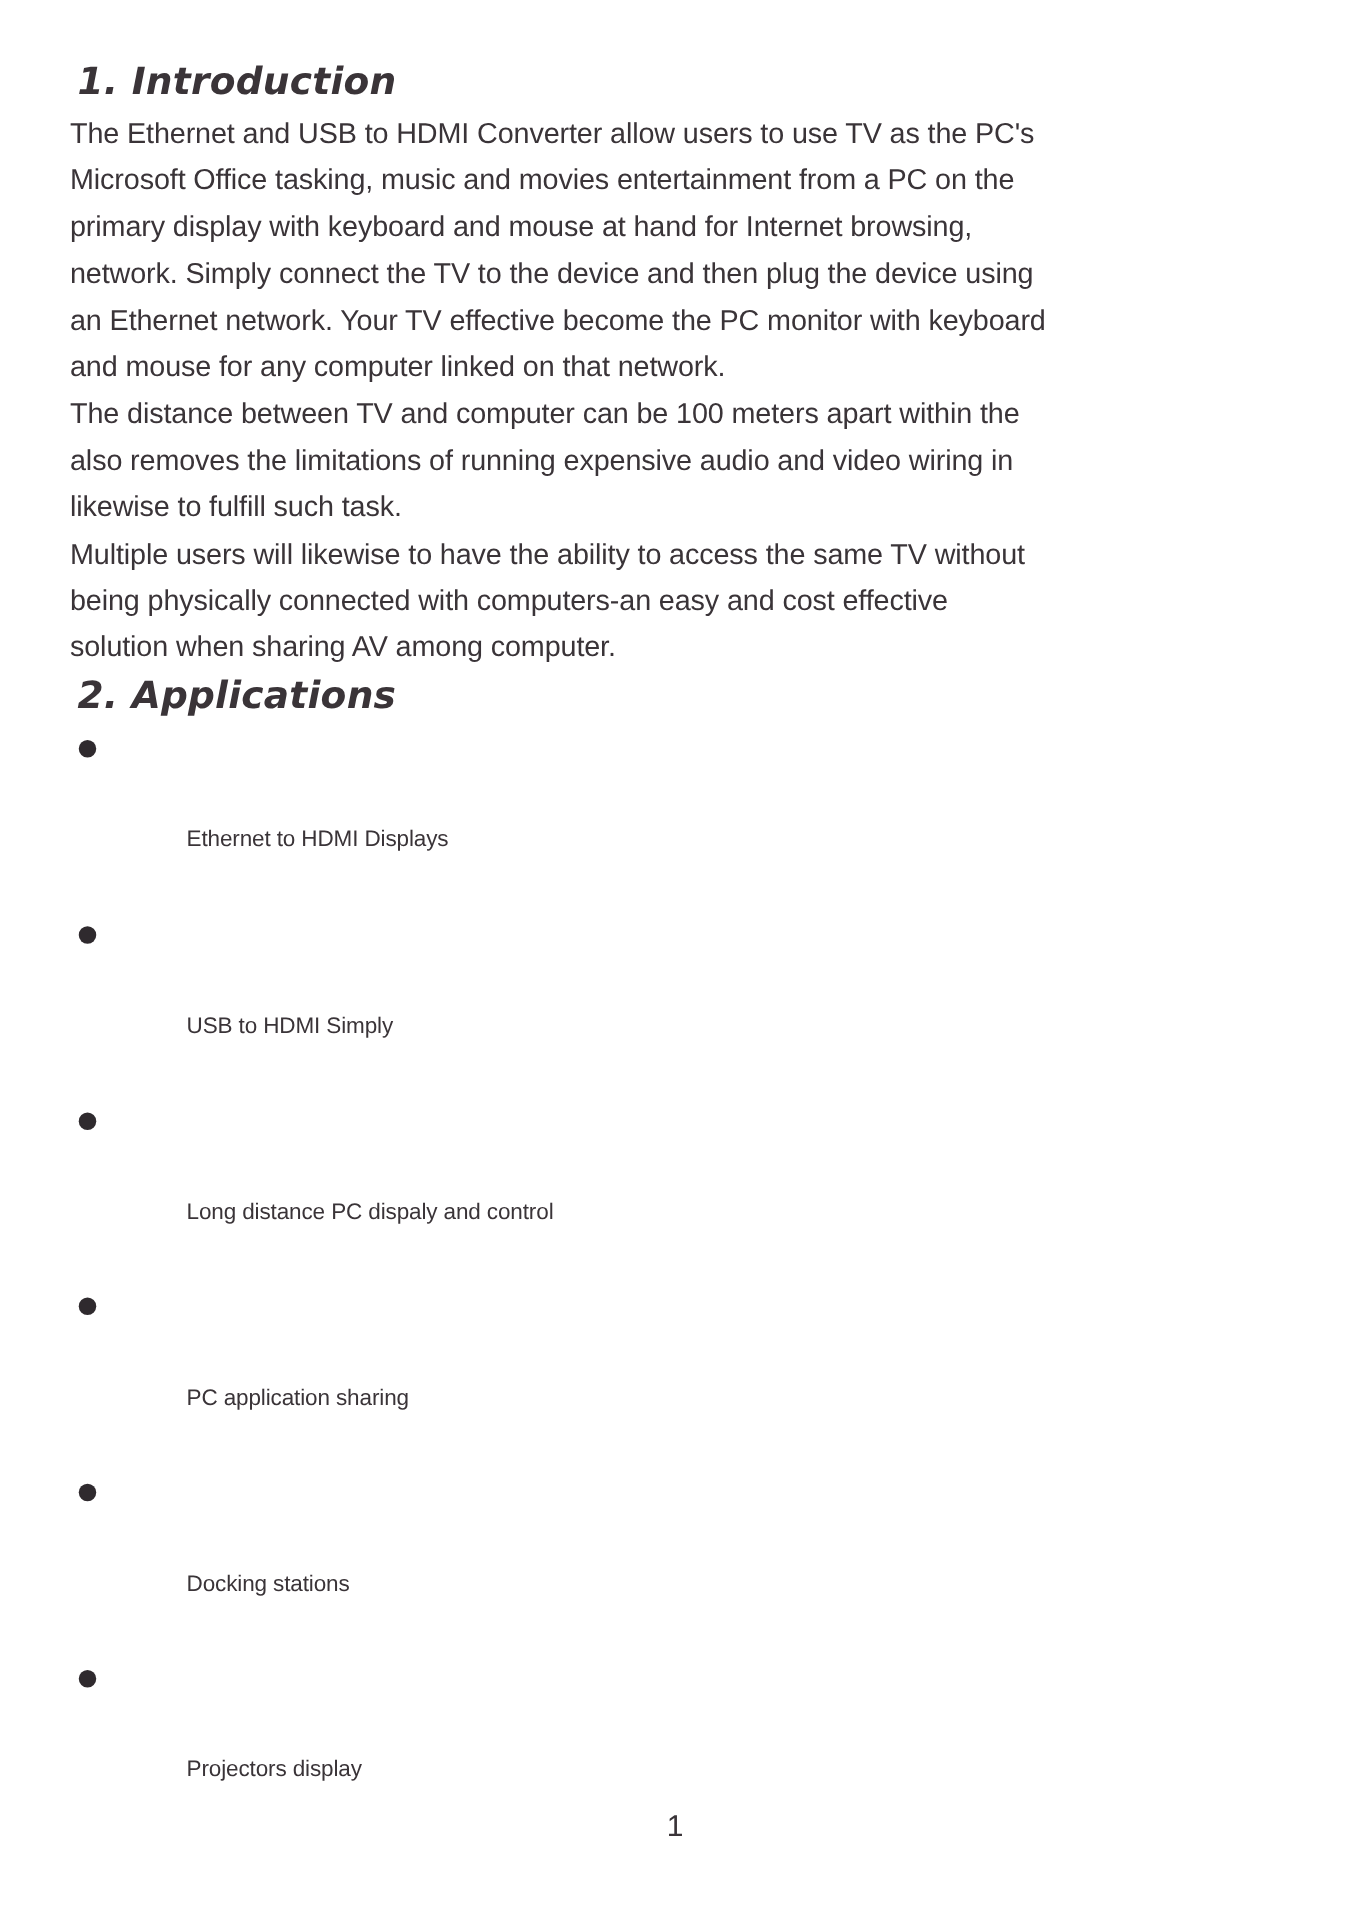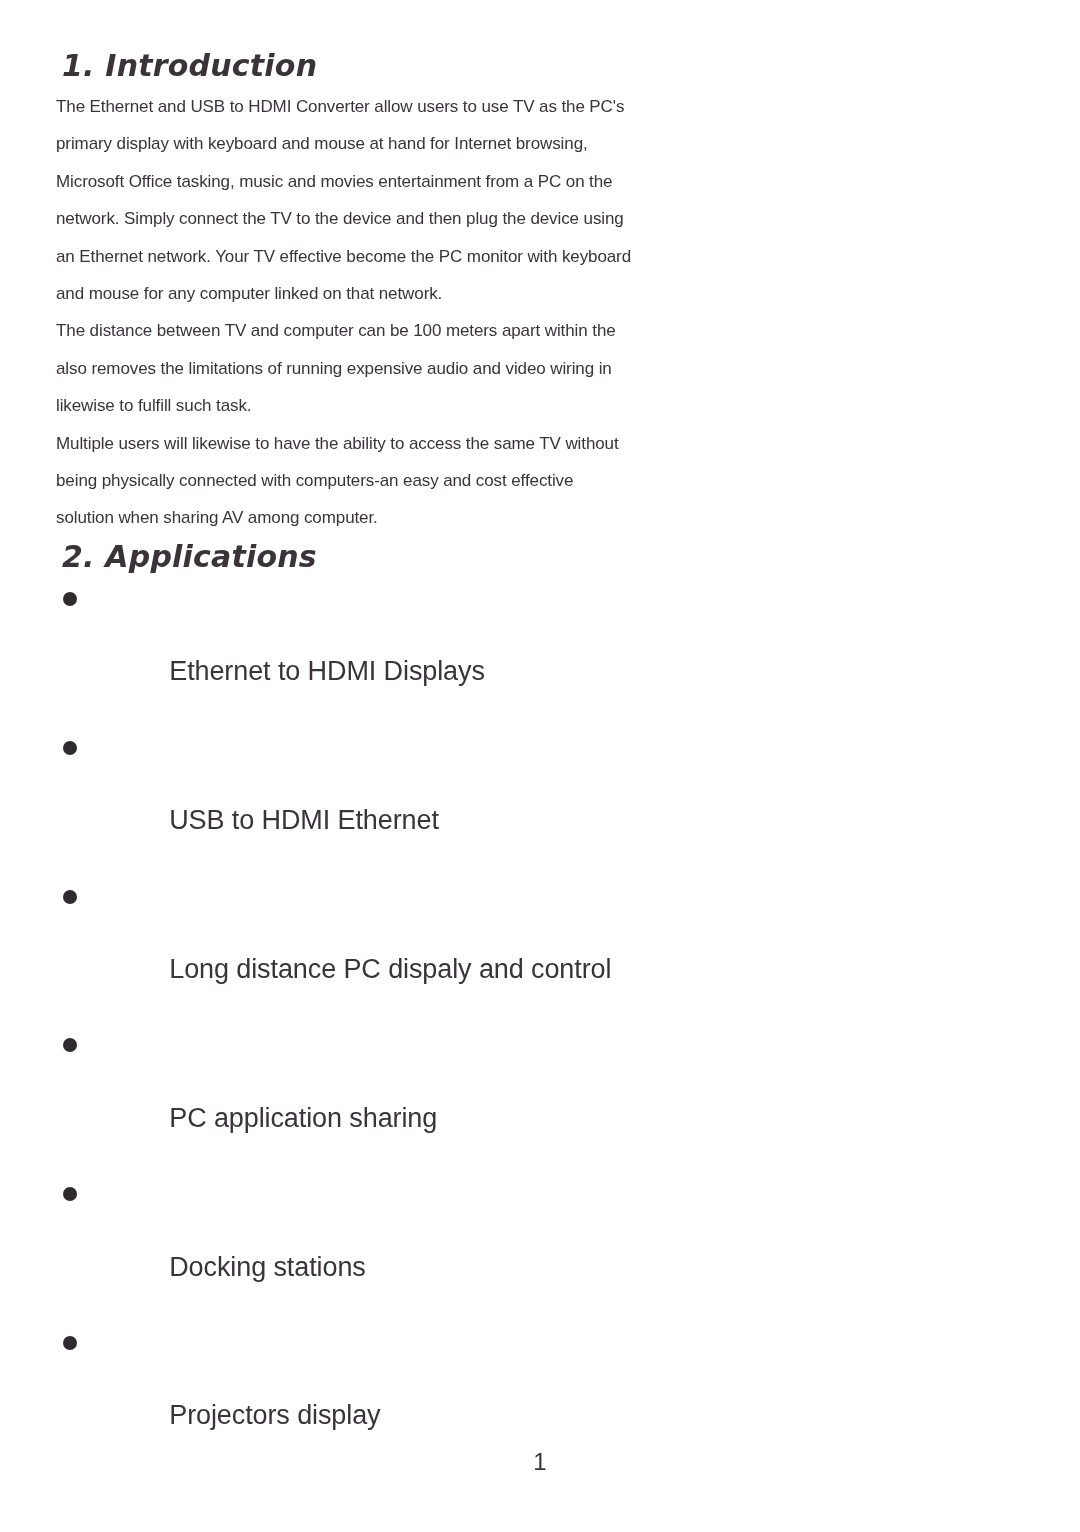--- a/index.html
+++ b/index.html
@@ -39,37 +39,37 @@
     letter-spacing: 0.2px;
     color: #3a3438;
     margin: 0 0 2px 6px;
     line-height: 40px;
     white-space: pre;
   }
 
   .heading-gap-top { margin-top: 48px; }
 
   p.body-line {
-    font-size: 17px;
+    font-size: 23px;
     line-height: 37.4px;
     margin: 0;
     letter-spacing: -0.1px;
     white-space: pre;
     color: #3a3438;
   }
 
   ul.bullet-list {
     list-style: none;
     margin: 0;
     padding: 0;
   }
 
   ul.bullet-list li {
     position: relative;
-    font-size: 27px;
+    font-size: 18px;
     line-height: 37.2px;
     padding-left: 54px;
     letter-spacing: -0.1px;
     white-space: pre;
     color: #3a3438;
   }
 
   ul.bullet-list li .bullet-dot {
     position: absolute;
     left: 7px;
@@ -93,43 +93,43 @@
 </head>
 <body>
 
 <div class="page">
   <div class="content">
 
     <h2 class="section-heading">1. Introduction</h2>
 
     <div>
       <p class="body-line">The Ethernet and USB to HDMI Converter allow users to use TV as the PC's</p>
+      <p class="body-line">Microsoft Office tasking, music and movies entertainment from a PC on the</p>
       <p class="body-line">primary display with keyboard and mouse at hand for Internet browsing,</p>
-      <p class="body-line">Microsoft Office tasking, music and movies entertainment from a PC on the</p>
       <p class="body-line">network. Simply connect the TV to the device and then plug the device using</p>
       <p class="body-line">an Ethernet network. Your TV effective become the PC monitor with keyboard</p>
       <p class="body-line">and mouse for any computer linked on that network.</p>
       <p class="body-line">The distance between TV and computer can be 100 meters apart within the</p>
       <p class="body-line">also removes the limitations of running expensive audio and video wiring in</p>
       <p class="body-line">likewise to fulfill such task.</p>
       <p class="body-line">Multiple users will likewise to have the ability to access the same TV without</p>
       <p class="body-line">being physically connected with computers-an easy and cost effective</p>
       <p class="body-line">solution when sharing AV among computer.</p>
     </div>
 
     <h2 class="section-heading heading-gap-top">2. Applications</h2>
 
     <ul class="bullet-list">
       <li>
         <span class="bullet-dot"></span>
         <span>Ethernet to HDMI Displays</span>
       </li>
       <li>
         <span class="bullet-dot"></span>
-        <span>USB to HDMI Ethernet</span>
+        <span>USB to HDMI Simply</span>
       </li>
       <li>
         <span class="bullet-dot"></span>
         <span>Long distance PC dispaly and control</span>
       </li>
       <li>
         <span class="bullet-dot"></span>
         <span>PC application sharing</span>
       </li>
       <li>

